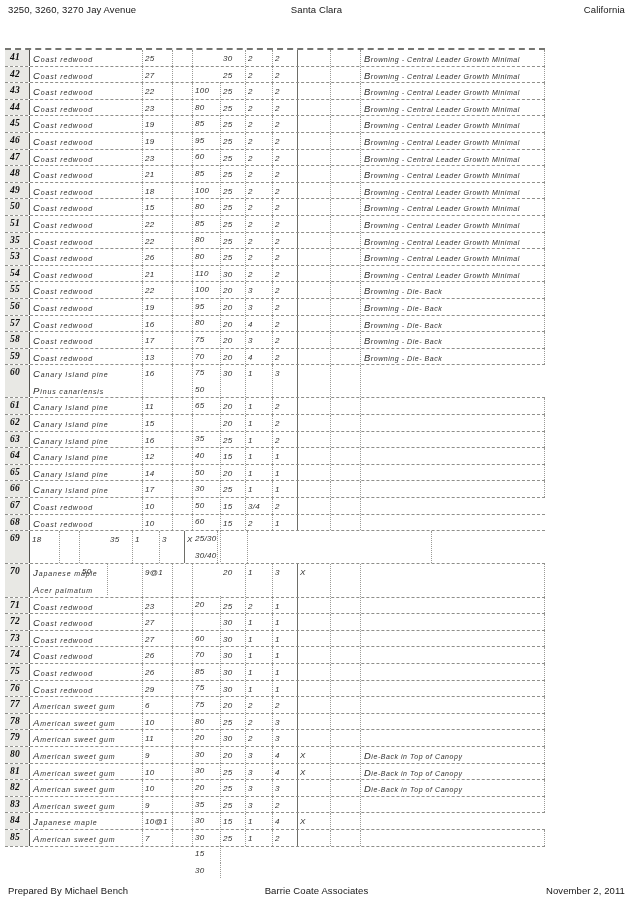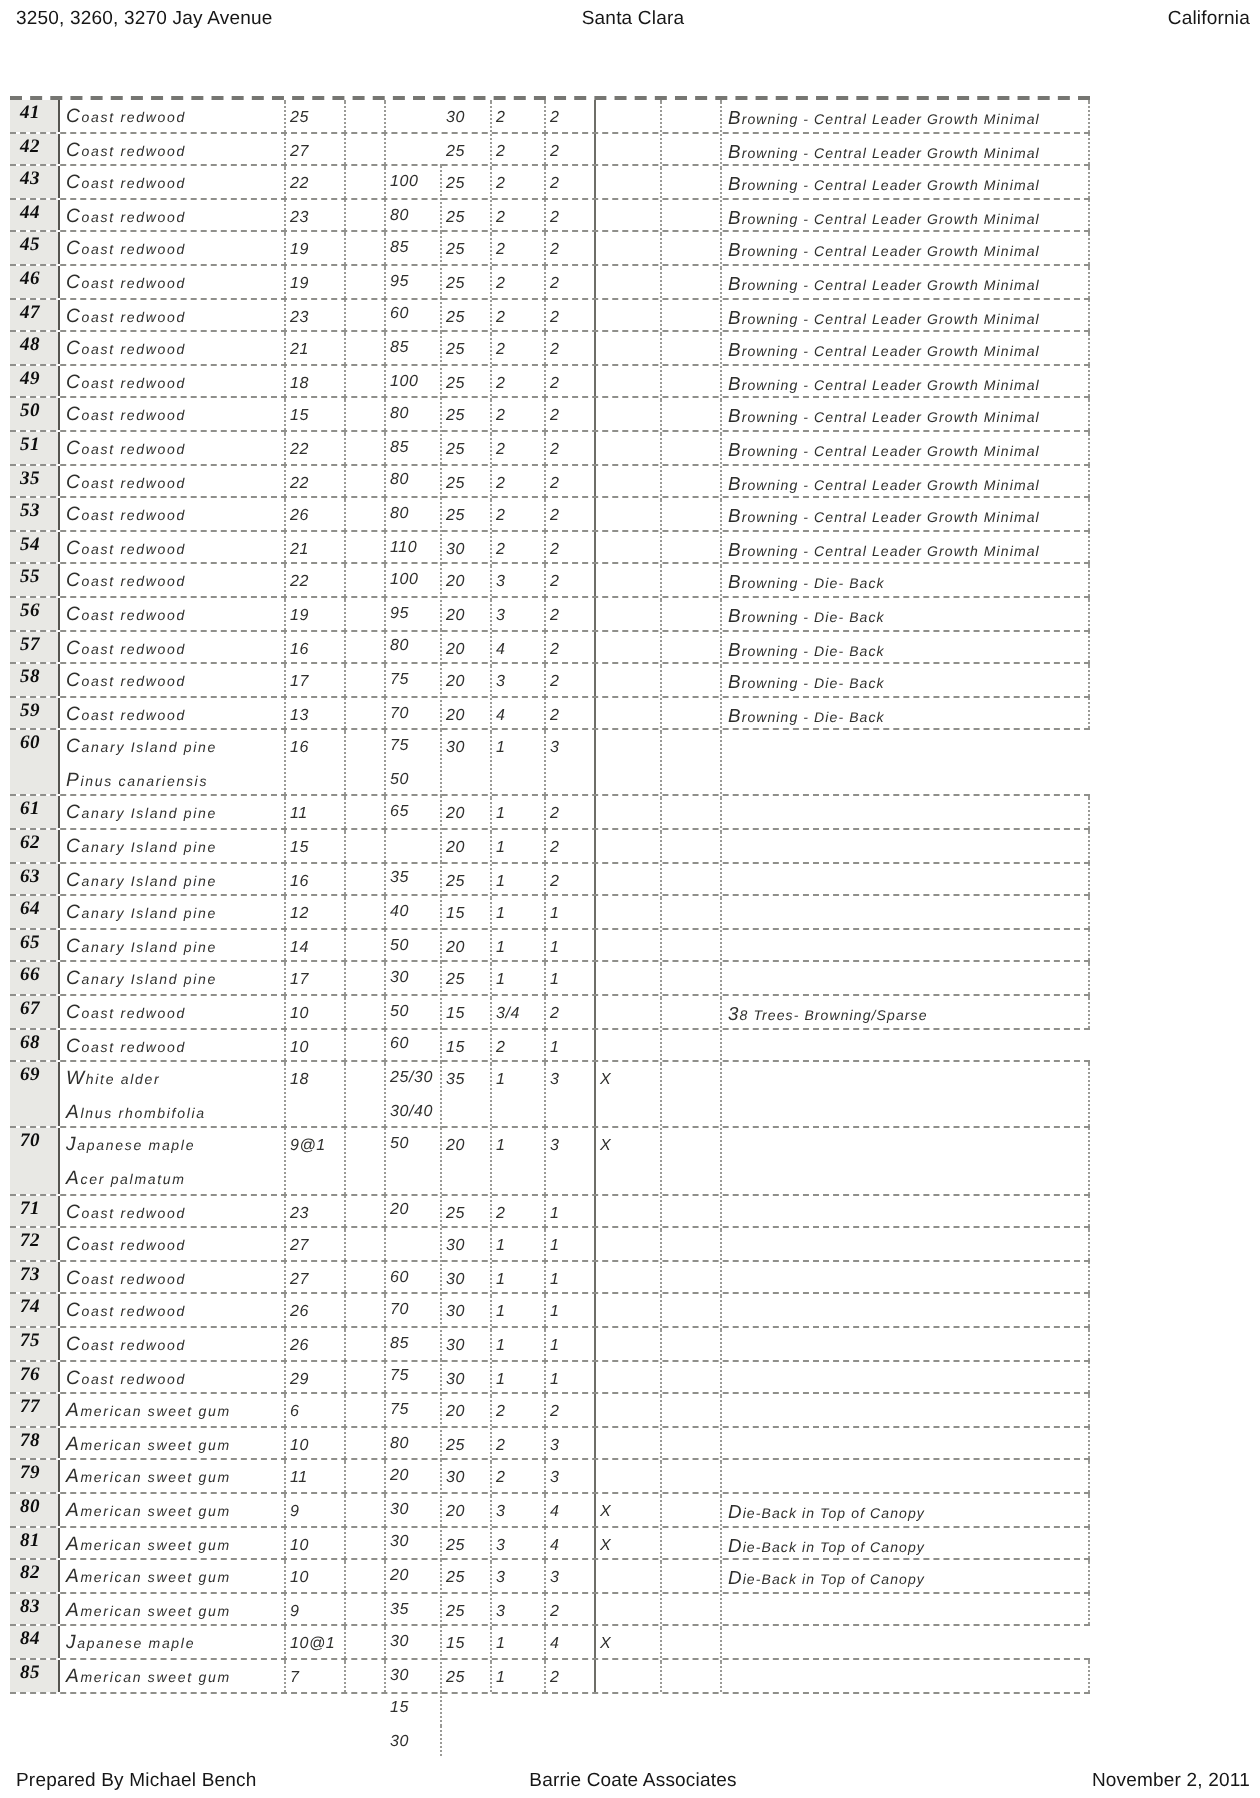--- a/index.html
+++ b/index.html
@@ -467,42 +467,37 @@
           <div class="ln">Coast redwood</div>
         </div>
         <div class="cell n dbh">10</div>
         <div class="cell sp1"></div>
         <div class="cell n height">25/30</div>
         <div class="cell n spread">15</div>
         <div class="cell n r1">3/4</div>
         <div class="cell n r2">2</div>
         <div class="cell n xc"></div>
         <div class="cell sp2"></div>
-        <div class="cell notes">38 Trees- Browning/Sparse</div>
       </div>
       <div class="row">
         <div class="cell num">68</div>
         <div class="cell species">
           <div class="ln">Coast redwood</div>
         </div>
         <div class="cell n dbh">10</div>
         <div class="cell sp1"></div>
         <div class="cell n height">30/40</div>
         <div class="cell n spread">15</div>
         <div class="cell n r1">2</div>
         <div class="cell n r2">1</div>
         <div class="cell n xc"></div>
         <div class="cell sp2"></div>
       </div>
       <div class="row double">
         <div class="cell num">69</div>
-        <div class="cell species">
-          <div class="ln">White alder</div>
-          <div class="ln">Alnus rhombifolia</div>
-        </div>
         <div class="cell n dbh">18</div>
         <div class="cell sp1"></div>
         <div class="cell n height">50</div>
         <div class="cell n spread">35</div>
         <div class="cell n r1">1</div>
         <div class="cell n r2">3</div>
         <div class="cell n xc">X</div>
         <div class="cell sp2"></div>
         <div class="cell notes"></div>
       </div>

